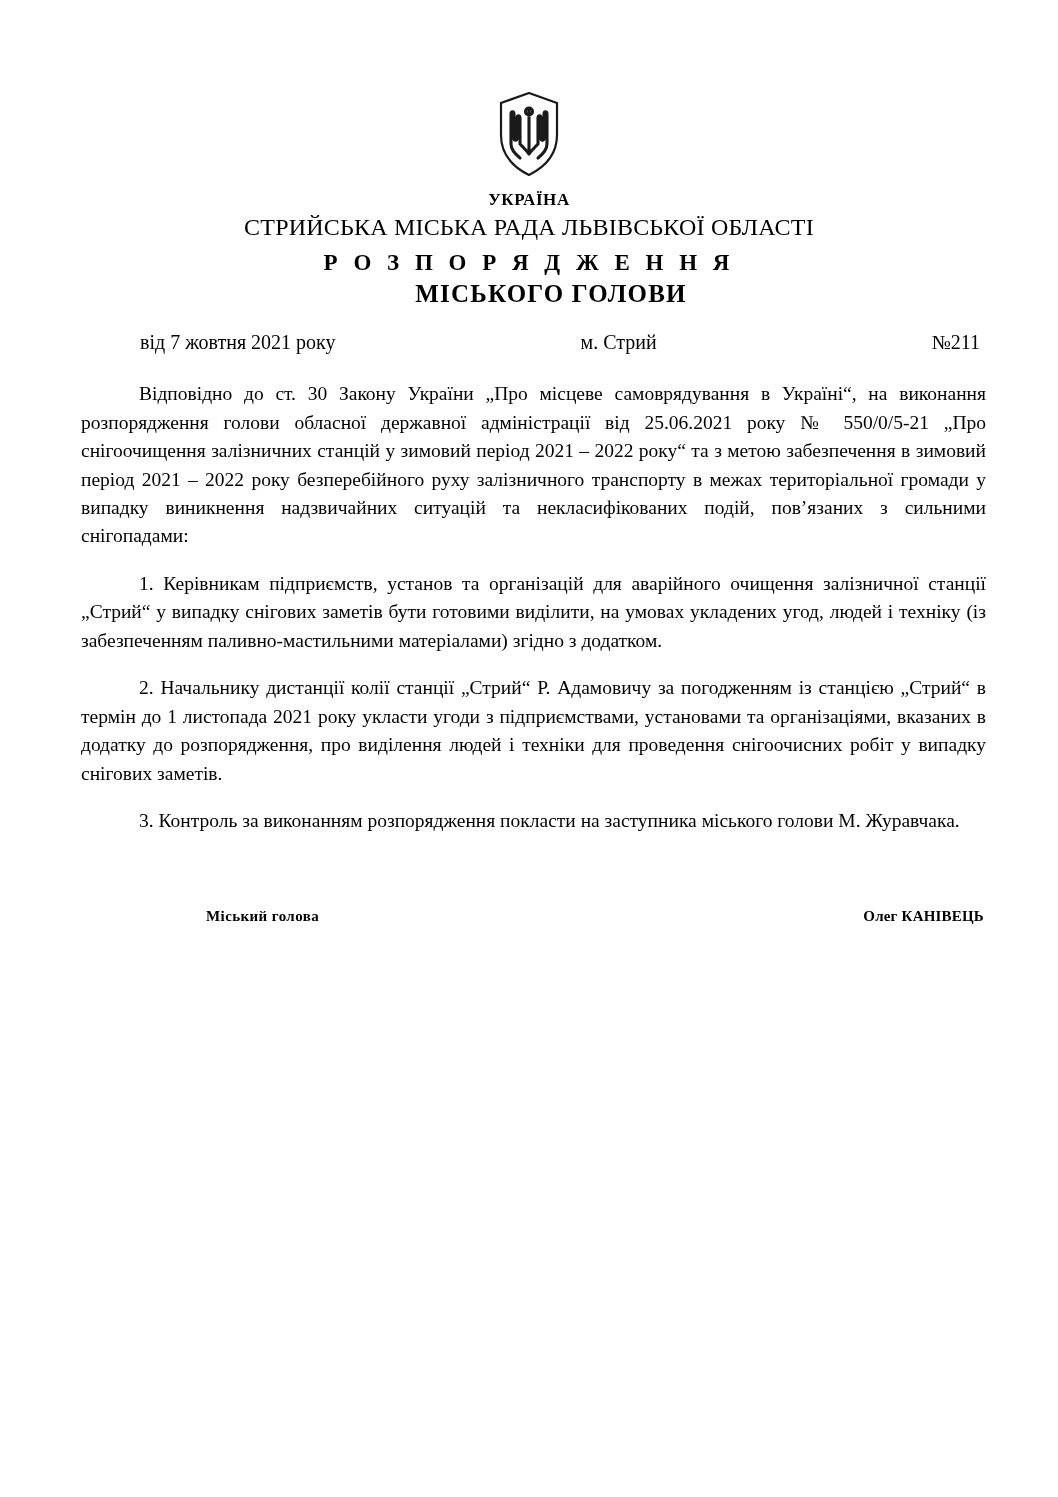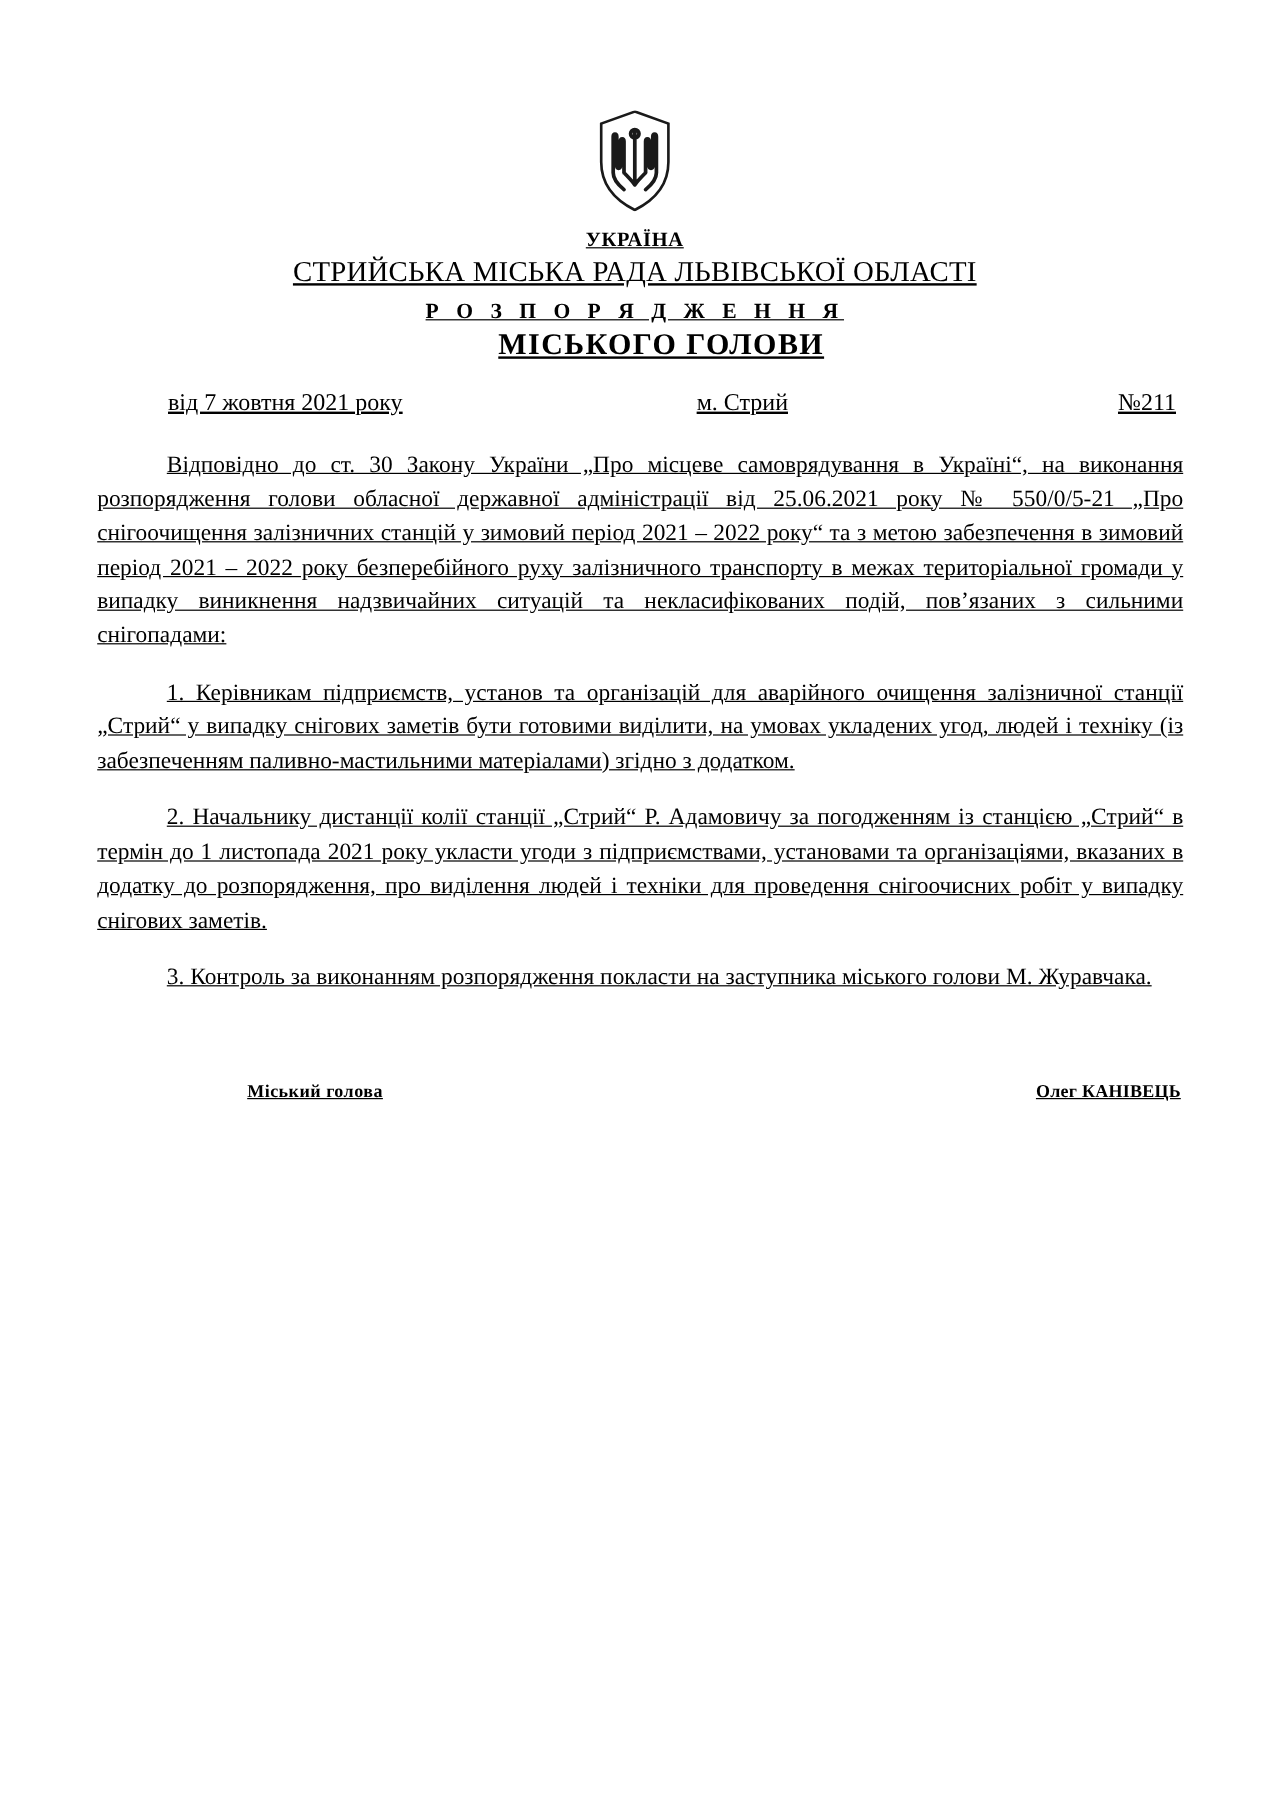--- a/index.html
+++ b/index.html
@@ -14,21 +14,20 @@
     color: #000000;
     position: relative;
     overflow: hidden;
   }
   .page {
     width: 1058px;
     height: 1497px;
     box-sizing: border-box;
     padding: 0;
     position: relative;
-    text-decoration: underline;
   }
 
   
   .emblem-wrap {
     width: 100%;
     display: flex;
     justify-content: center;
     padding-top: 92px;
   }
   .emblem {
@@ -49,21 +48,21 @@
     line-height: 1.15;
   }
   .hdr-council {
     font-size: 24px;
     font-weight: normal;
     letter-spacing: 0.2px;
     line-height: 1.25;
     margin-top: 2px;
   }
   .hdr-order {
-    font-size: 18px;
+    font-size: 23px;
     font-weight: bold;
     letter-spacing: 5px;
     margin-top: 7px;
     line-height: 1.2;
   }
   .hdr-mayor {
     font-size: 25px;
     font-weight: bold;
     letter-spacing: 1.2px;
     margin-top: 3px;

